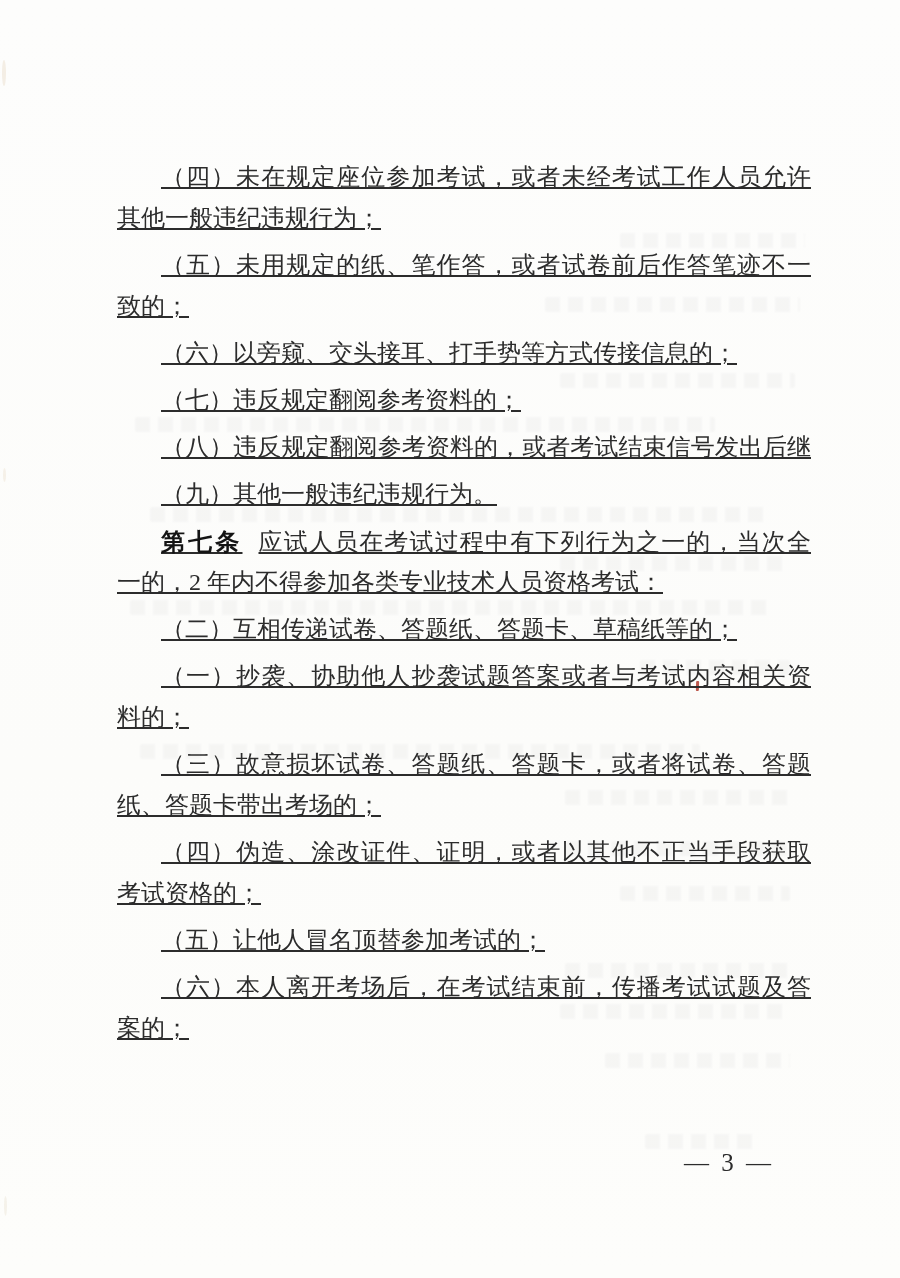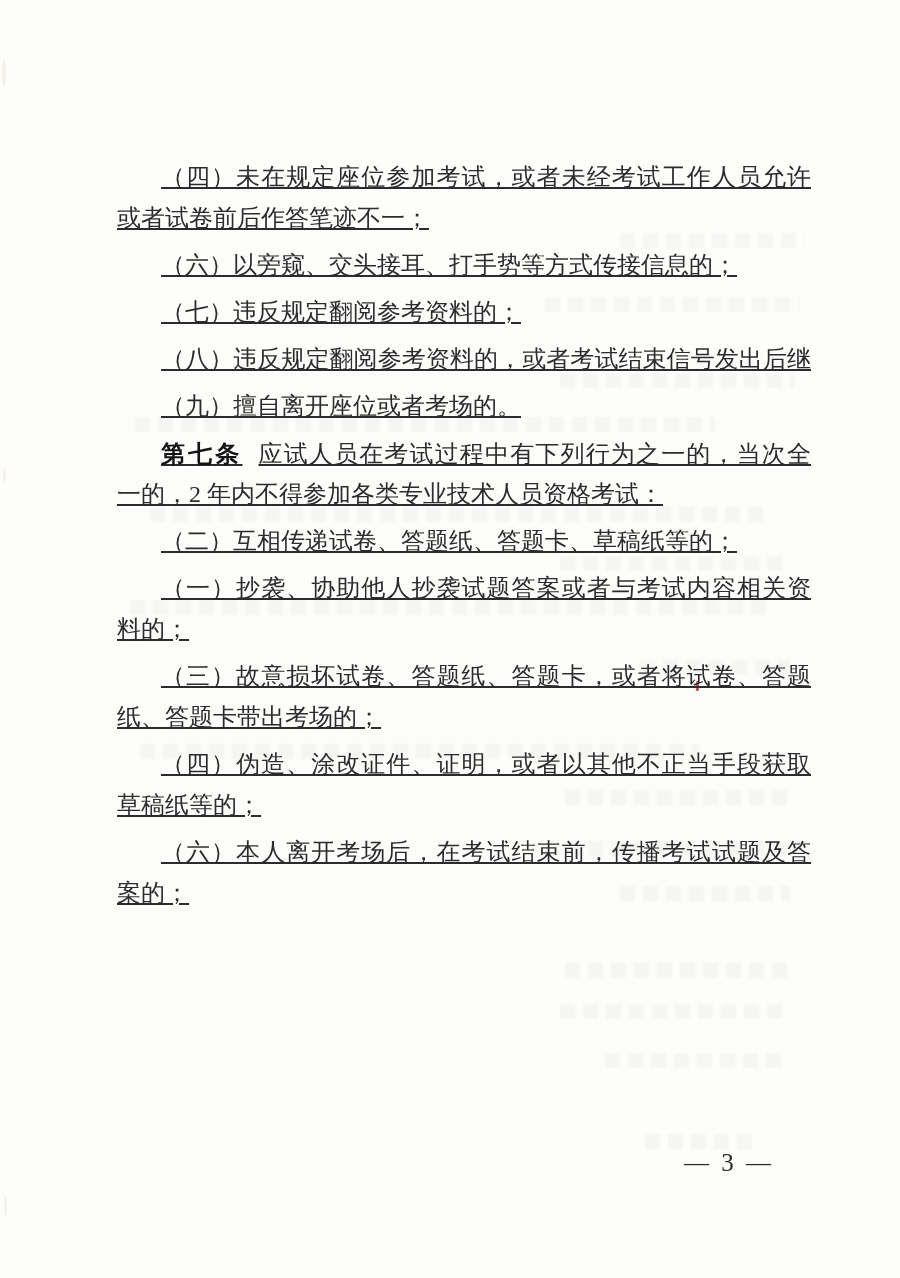--- a/index.html
+++ b/index.html
@@ -71,38 +71,42 @@
   <div class="red-tick"></div>
 
   <div class="speck" style="left:2px;top:60px;width:4px;height:26px;background:#ecdfce;opacity:.5;"></div>
   <div class="speck" style="left:3px;top:468px;width:3px;height:14px;background:#ecdfce;opacity:.4;"></div>
   <div class="speck" style="left:4px;top:1196px;width:3px;height:20px;background:#e8e0d2;opacity:.4;"></div>
 
   <div class="textblock">
 
     <div class="para">
       <div class="line first">（四）未在规定座位参加考试，或者未经考试工作人员允许</div>
-      <div class="line last">或者试卷前后作答笔迹不一；</div>
+      <div class="line last">其他一般违纪违规行为；</div>
     </div>
 
+    <div class="para">
+      <div class="line first">（五）未用规定的纸、笔作答，或者试卷前后作答笔迹不一</div>
+      <div class="line last">致的；</div>
+    </div>
 
     <div class="para">
       <div class="line first last">（六）以旁窥、交头接耳、打手势等方式传接信息的；</div>
     </div>
 
     <div class="para">
       <div class="line first last">（七）违反规定翻阅参考资料的；</div>
     </div>
 
     <div class="para">
       <div class="line first">（八）违反规定翻阅参考资料的，或者考试结束信号发出后继</div>
     </div>
 
     <div class="para">
-      <div class="line first last">（九）擅自离开座位或者考场的。</div>
+      <div class="line first last">（九）其他一般违纪违规行为。</div>
     </div>
 
     <div class="para">
       <div class="line first">
         <b class="lead">第七条</b><span>应试人员在考试过程中有下列行为之一的，当次全</span>
       </div>
       <div class="line last">一的，2 年内不得参加各类专业技术人员资格考试：</div>
     </div>
 
     <div class="para">
@@ -114,23 +118,26 @@
       <div class="line last">料的；</div>
     </div>
 
     <div class="para">
       <div class="line first">（三）故意损坏试卷、答题纸、答题卡，或者将试卷、答题</div>
       <div class="line last">纸、答题卡带出考场的；</div>
     </div>
 
     <div class="para">
       <div class="line first">（四）伪造、涂改证件、证明，或者以其他不正当手段获取</div>
-      <div class="line last">草稿纸等的；</div>
+      <div class="line last">考试资格的；</div>
     </div>
 
+    <div class="para">
+      <div class="line first last">（五）让他人冒名顶替参加考试的；</div>
+    </div>
 
     <div class="para">
       <div class="line first">（六）本人离开考场后，在考试结束前，传播考试试题及答</div>
       <div class="line last">案的；</div>
     </div>
 
   </div>
 
   <div class="footer-num">— 3 —</div>
 

